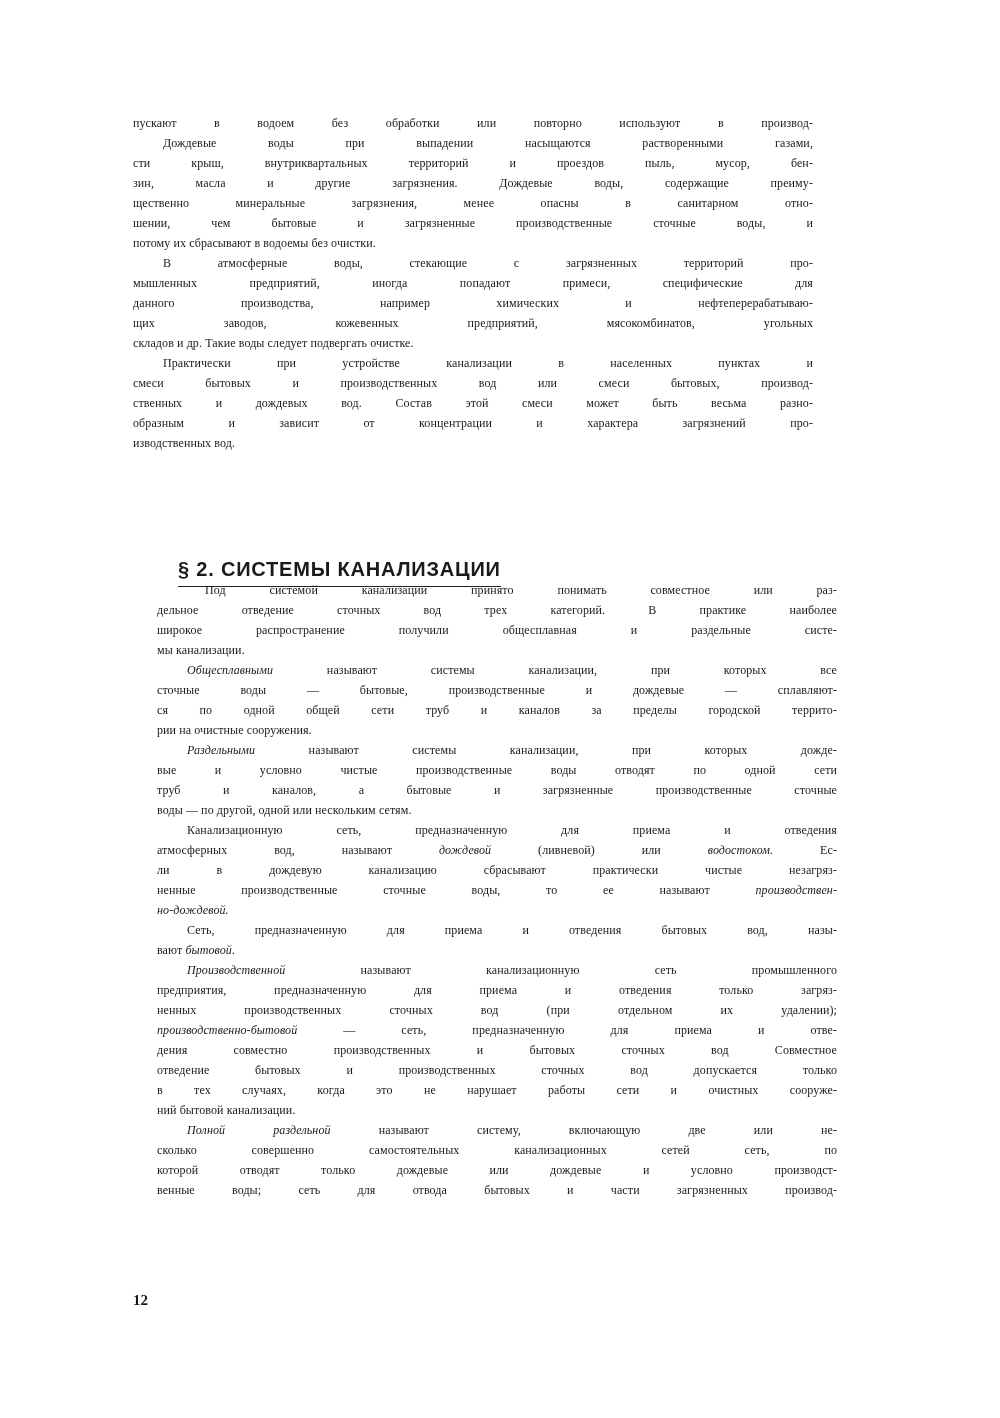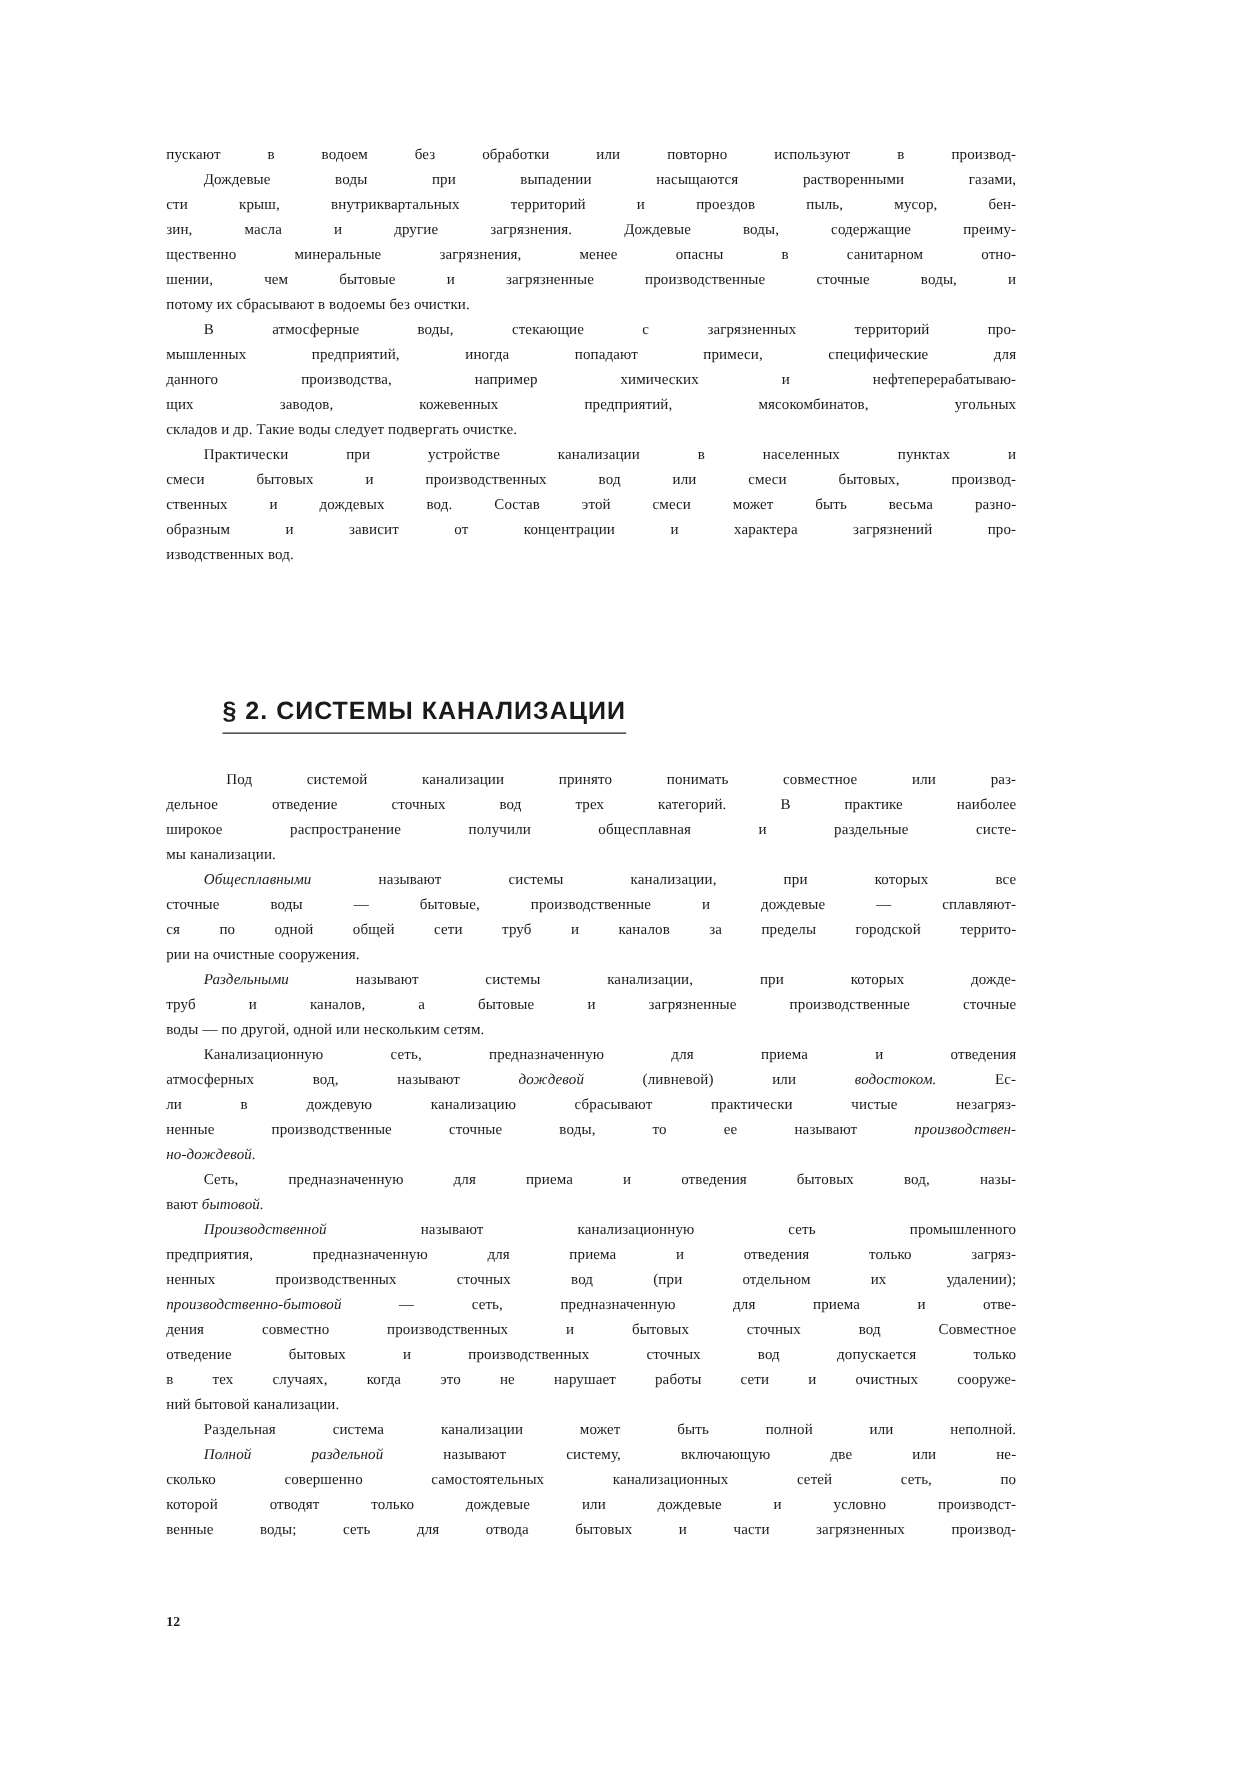--- a/index.html
+++ b/index.html
@@ -6,21 +6,21 @@
   body { width:1000px; height:1418px; position:relative; overflow:hidden;
          font-family:"Liberation Serif", "DejaVu Serif", serif; color:#1a1a1a; }
   .page { position:absolute; left:133px; top:113px; width:680px; }
   .line { height:20px; line-height:20px; font-size:12px; white-space:nowrap;
           text-align:justify; text-align-last:justify; letter-spacing:0.1px; }
   .line.last { text-align-last:left; }
   .ind { padding-left:30px; }
   .heading { position:absolute; left:178px; top:558px; font-family:"Liberation Sans","DejaVu Sans",sans-serif;
              font-weight:bold; font-size:20px; letter-spacing:0.8px; border-bottom:1.5px solid #222;
              padding-bottom:5px; }
-  .pagenum { position:absolute; left:133px; top:1292px; font-weight:bold; font-size:11px; }
+  .pagenum { position:absolute; left:133px; top:1292px; font-weight:bold; font-size:15px; }
 </style>
 </head>
 <body>
 
 <div class="page">
   <div id="block1">
       <div class="line ">пускают в водоем без обработки или повторно используют в производ-</div>
       <div class="line ind">Дождевые воды при выпадении насыщаются растворенными газами,</div>
       <div class="line ">сти крыш, внутриквартальных территорий и проездов пыль, мусор, бен-</div>
       <div class="line ">зин, масла и другие загрязнения. Дождевые воды, содержащие преиму-</div>
@@ -35,49 +35,49 @@
       <div class="line ind">Практически при устройстве канализации в населенных пунктах и</div>
       <div class="line ">смеси бытовых и производственных вод или смеси бытовых, производ-</div>
       <div class="line ">ственных и дождевых вод. Состав этой смеси может быть весьма разно-</div>
       <div class="line ">образным и зависит от концентрации и характера загрязнений про-</div>
       <div class="line last">изводственных вод.</div>
     </div>
 </div>
 
 <div class="heading">§ 2. СИСТЕМЫ КАНАЛИЗАЦИИ</div>
 
-<div class="page" style="top:613px;">
+<div class="page" style="top:580px;margin-left:24px;">
   <div id="block2">
       <div class="line ind" style="padding-left: 48px;">Под системой канализации принято понимать совместное или раз-</div>
       <div class="line ">дельное отведение сточных вод трех категорий. В практике наиболее</div>
       <div class="line ">широкое распространение получили общесплавная и раздельные систе-</div>
       <div class="line last">мы канализации.</div>
       <div class="line ind"><i>Общесплавными</i> называют системы канализации, при которых все</div>
       <div class="line ">сточные воды — бытовые, производственные и дождевые — сплавляют-</div>
       <div class="line ">ся по одной общей сети труб и каналов за пределы городской террито-</div>
       <div class="line last">рии на очистные сооружения.</div>
       <div class="line ind"><i>Раздельными</i> называют системы канализации, при которых дожде-</div>
+      <div class="line ">вые и условно чистые производственные воды отводят по одной сети</div>
       <div class="line ">труб и каналов, а бытовые и загрязненные производственные сточные</div>
       <div class="line last">воды — по другой, одной или нескольким сетям.</div>
       <div class="line ind">Канализационную сеть, предназначенную для приема и отведения</div>
       <div class="line ">атмосферных вод, называют <i>дождевой</i> (ливневой) или <i>водостоком.</i> Ес-</div>
       <div class="line ">ли в дождевую канализацию сбрасывают практически чистые незагряз-</div>
       <div class="line ">ненные производственные сточные воды, то ее называют <i>производствен-</i></div>
       <div class="line last"><i>но-дождевой.</i></div>
       <div class="line ind">Сеть, предназначенную для приема и отведения бытовых вод, назы-</div>
       <div class="line last">вают <i>бытовой.</i></div>
       <div class="line ind"><i>Производственной</i> называют канализационную сеть промышленного</div>
       <div class="line ">предприятия, предназначенную для приема и отведения только загряз-</div>
       <div class="line ">ненных производственных сточных вод (при отдельном их удалении);</div>
       <div class="line "><i>производственно-бытовой</i> — сеть, предназначенную для приема и отве-</div>
       <div class="line ">дения совместно производственных и бытовых сточных вод Совместное</div>
       <div class="line ">отведение бытовых и производственных сточных вод допускается только</div>
       <div class="line ">в тех случаях, когда это не нарушает работы сети и очистных сооруже-</div>
       <div class="line last">ний бытовой канализации.</div>
-      <div class="line ind">Раздельная система канализации может быть полной или неполной.</div>
       <div class="line ind"><i>Полной раздельной</i> называют систему, включающую две или не-</div>
       <div class="line ">сколько совершенно самостоятельных канализационных сетей сеть, по</div>
       <div class="line ">которой отводят только дождевые или дождевые и условно производст-</div>
       <div class="line ">венные воды; сеть для отвода бытовых и части загрязненных производ-</div>
     </div>
 </div>
 
 <div class="pagenum">12</div>
 
 </body></html>

